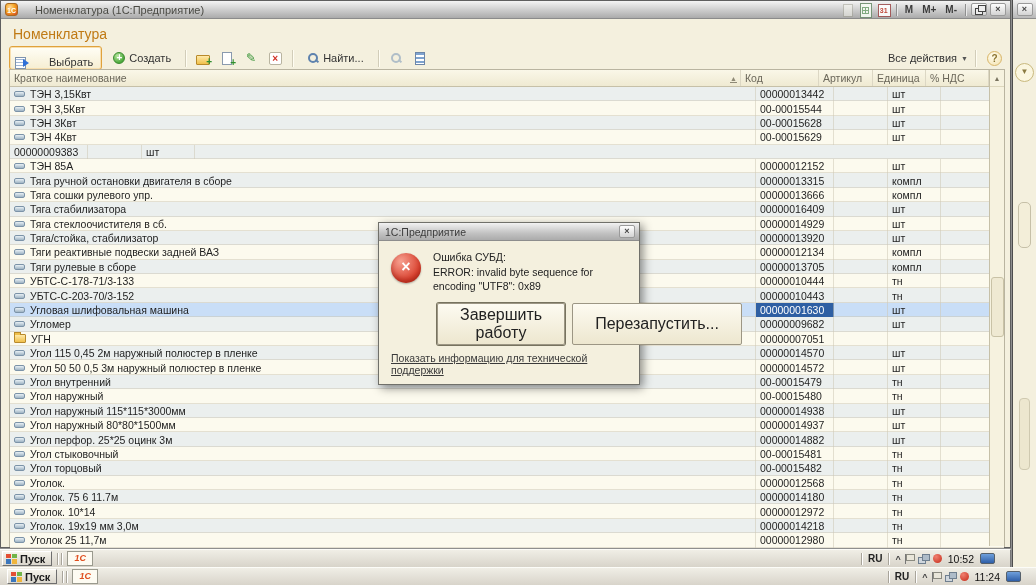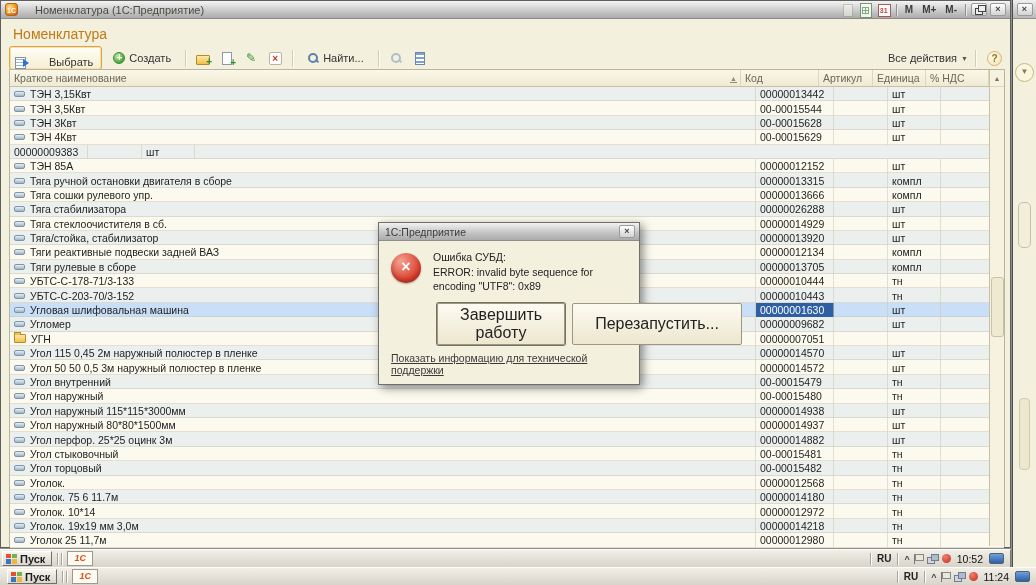--- a/index.html
+++ b/index.html
@@ -167,21 +167,21 @@
     border:1px solid;border-color:#ffffff #6e6e6e #6e6e6e #ffffff;
     background:linear-gradient(#F6F4EC,#DAD6CC);font-size:11px;font-weight:bold;color:#1c1c1c;box-sizing:border-box;}
   .win-flag{width:11px;height:10px;display:grid;grid-template-columns:1fr 1fr;grid-template-rows:1fr 1fr;gap:1px;}
   .win-flag i{display:block;}
   .wf-r{background:#E34F33;}.wf-g{background:#71B548;}.wf-b{background:#3B76BC;}.wf-y{background:#F0B53C;}
   .task-pipes{display:flex;gap:3px;margin:0 5px;}
   .task-pipes i{width:1px;height:12px;background:#a8a49a;box-shadow:1px 0 0 #fff;}
   .task-app{width:26px;height:15px;background:#FDFBF2;border:1px solid #9a9a8e;
     display:flex;align-items:center;justify-content:center;box-sizing:border-box;}
   .onec-logo{font-size:9px;font-weight:bold;font-style:italic;color:#E04F1F;line-height:9px;}
-  .tray{margin-left:auto;display:flex;align-items:center;gap:6px;padding-right:6px;}
+  .tray{margin-left:auto;display:flex;align-items:center;gap:6px;padding-right:15px;}
   .tray-pipe{width:1px;height:12px;background:#a8a49a;box-shadow:1px 0 0 #fff;}
   .lang{font-size:10px;font-weight:bold;color:#222;}
   .tray-icons{display:flex;align-items:center;gap:4px;}
   .tr-chevron{font-size:9px;font-weight:bold;color:#444;line-height:8px;}
   .tr-flag{width:9px;height:10px;position:relative;}
   .tr-flag::before{content:"";position:absolute;left:0;top:0;width:1px;height:10px;background:#777;}
   .tr-flag::after{content:"";position:absolute;left:1px;top:0;width:7px;height:5px;background:#e9e6da;border:1px solid #8a8a80;}
   .tr-net{width:11px;height:9px;position:relative;}
   .tr-net::before{content:"";position:absolute;left:0;top:3px;width:6px;height:5px;background:#cfd6dd;border:1px solid #6f7f8f;}
   .tr-net::after{content:"";position:absolute;left:4px;top:0;width:6px;height:5px;background:#aebcc9;border:1px solid #6f7f8f;}
@@ -361,21 +361,21 @@
     <span class="cell article"></span>
     <span class="cell unit">компл</span>
     <span class="cell vat"></span>
   </div>
 
   <div class="trow odd">
     <span class="cell name">
       <span class="row-icon item"></span>
       <span class="cell-name-text">Тяга стабилизатора</span>
     </span>
-    <span class="cell code">00000026288</span>
+    <span class="cell code">00000016409</span>
     <span class="cell article"></span>
     <span class="cell unit">шт</span>
     <span class="cell vat"></span>
   </div>
 
   <div class="trow even">
     <span class="cell name">
       <span class="row-icon item"></span>
       <span class="cell-name-text">Тяга стеклоочистителя в сб.</span>
     </span>

